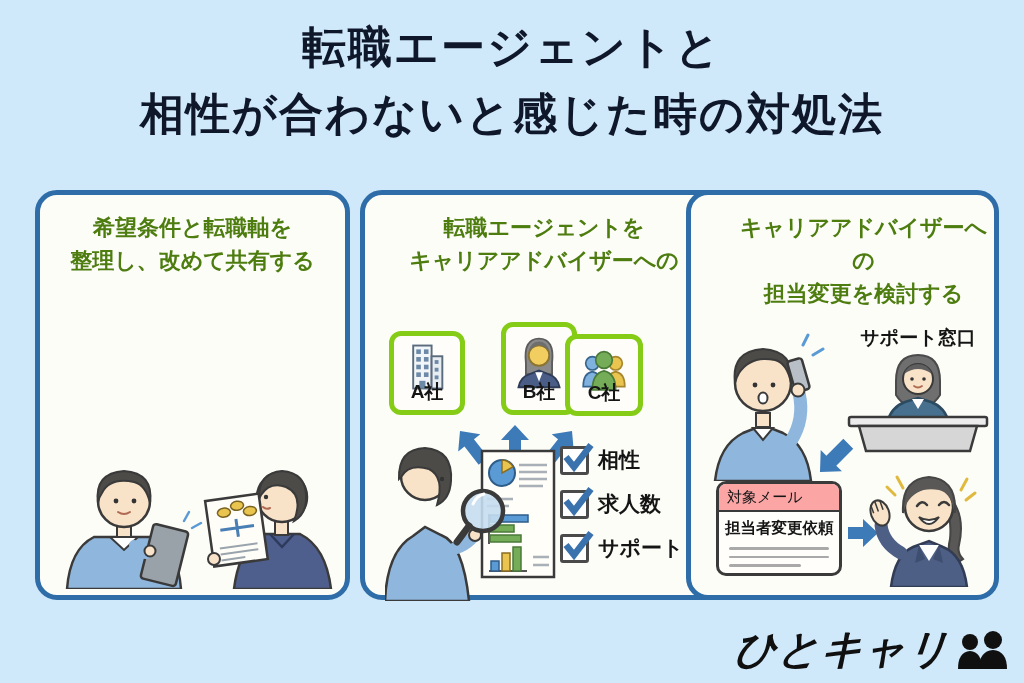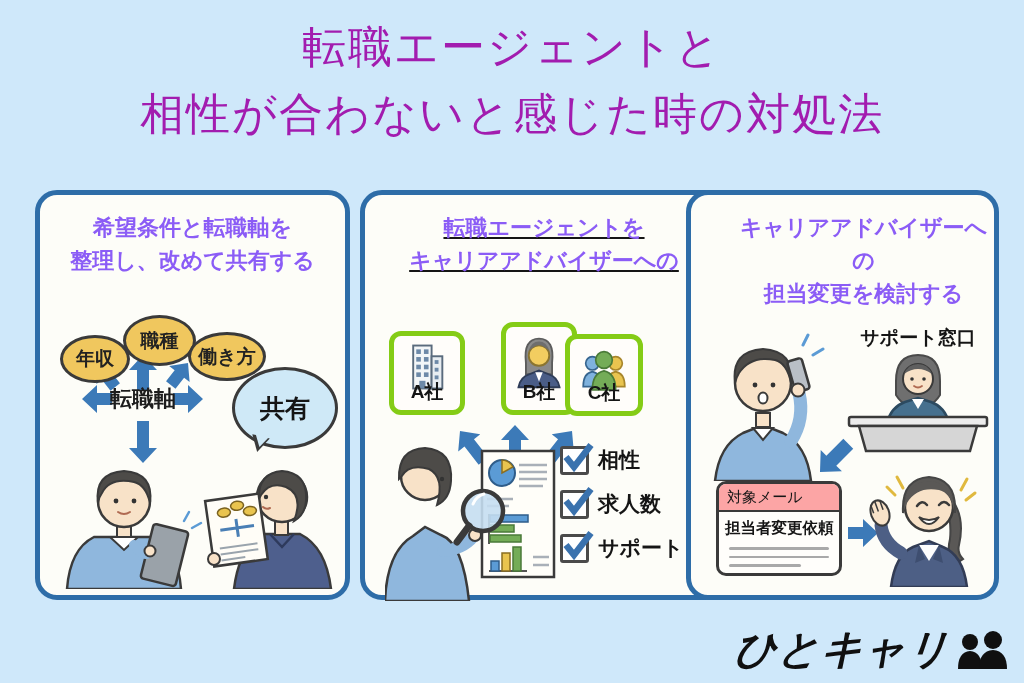--- a/index.html
+++ b/index.html
@@ -5,35 +5,35 @@
   html,body{margin:0;padding:0;}
   .page{
     position:relative; width:1024px; height:683px; overflow:hidden;
     background:#cfe8fa;
     font-family:"Liberation Sans","DejaVu Sans",sans-serif;
     color:#151515;
   }
   
   .main-title{
     position:absolute; top:14px; left:0; width:100%;
-    text-align:center; font-weight:400; font-size:44px; line-height:1.52;
-    letter-spacing:2px; color:#a21caf;
+    text-align:center; font-weight:700; font-size:44px; line-height:1.52;
+    letter-spacing:2px; color:#0f172a;
   }
   
   .panel{
     position:absolute; top:190px; height:410px;
     background:#fdfdf8; border:5px solid #2e6da8; border-radius:22px;
     box-sizing:border-box;
   }
   .panel-1{left:35px;  width:315px;}
-  .panel-2{left:360px; width:368px;text-decoration:underline;}
+  .panel-2{left:360px; width:368px;}
   .panel-3{left:686px; width:313px;padding-left:42px;}
   .panel-title{
     margin:16px 0 0 0; text-align:center; font-size:22px; font-weight:800;
-    line-height:1.5; letter-spacing:0px; color:#8b5cf6;
+    line-height:1.5; letter-spacing:0px; color:#4d7c0f;
   }
   
   .p1-diagram{position:absolute; left:8px; top:112px; width:297px; height:168px;}
   .axis-svg{position:absolute; left:0; top:0; overflow:visible;}
   .oval{
     position:absolute; background:#f0c75e; border:3px solid #3a3a3a; border-radius:50%;
     display:flex; align-items:center; justify-content:center;
     font-size:19px; font-weight:800; color:#222;
   }
   .oval-1{left:12px; top:28px; width:64px; height:42px;}
@@ -122,39 +122,20 @@
     <div>転職エージェントと</div>
     <div>相性が合わないと感じた時の対処法</div>
   </header>
 
   <section class="panel panel-1">
     <h2 class="panel-title">
       <div>希望条件と転職軸を</div>
       <div>整理し、改めて共有する</div>
     </h2>
 
-    <div class="p1-diagram">
-      <svg class="axis-svg" width="297" height="168" viewBox="0 0 297 168">
-        <g fill="#3c7ab8">
-          <polygon points="0,0 14,15 6,15 6,36 -6,36 -6,15 -14,15" transform="translate(95,48)"></polygon>
-          <polygon points="0,0 14,15 6,15 6,42 -6,42 -6,15 -14,15" transform="translate(95,156) rotate(180)"></polygon>
-          <polygon points="0,0 14,15 6,15 6,30 -6,30 -6,15 -14,15" transform="translate(34,92) rotate(-90)"></polygon>
-          <polygon points="0,0 14,15 6,15 6,30 -6,30 -6,15 -14,15" transform="translate(155,92) rotate(90)"></polygon>
-          <polygon points="0,0 13,14 6,14 6,28 -6,28 -6,14 -13,14" transform="translate(50,58) rotate(-38)"></polygon>
-          <polygon points="0,0 13,14 6,14 6,28 -6,28 -6,14 -13,14" transform="translate(140,56) rotate(38)"></polygon>
-        </g>
-      </svg>
-      <div class="oval oval-1">年収</div>
-      <div class="oval oval-2">職種</div>
-      <div class="oval oval-3">働き方</div>
-      <div class="axis-label">転職軸</div>
-      <div class="bubble">
-        <span>共有</span>
-      </div>
-    </div>
 
     <svg class="p1-people" width="300" height="140" viewBox="0 0 300 140">
 
       <path d="M25,140 Q28,100 52,88 L112,88 Q136,100 139,140 Z" fill="#8fb7dd" stroke="#3a3a3a" stroke-width="2.5"></path>
       <polygon points="68,88 82,101 96,88" fill="#fff" stroke="#3a3a3a" stroke-width="2"></polygon>
       <rect x="75" y="74" width="14" height="14" fill="#f8e2c8" stroke="#3a3a3a" stroke-width="2"></rect>
       <circle cx="82" cy="52" r="26" fill="#f8e2c8" stroke="#3a3a3a" stroke-width="2.5"></circle>
       <path d="M56,54 Q52,24 82,22 Q112,24 108,54 Q104,36 92,33 Q68,28 60,44 Q57,48 56,54 Z" fill="#4d4b48" stroke="#3a3a3a" stroke-width="2"></path>
       <circle cx="74" cy="52" r="2.4" fill="#333"></circle>
         <circle cx="92" cy="52" r="2.4" fill="#333"></circle>

